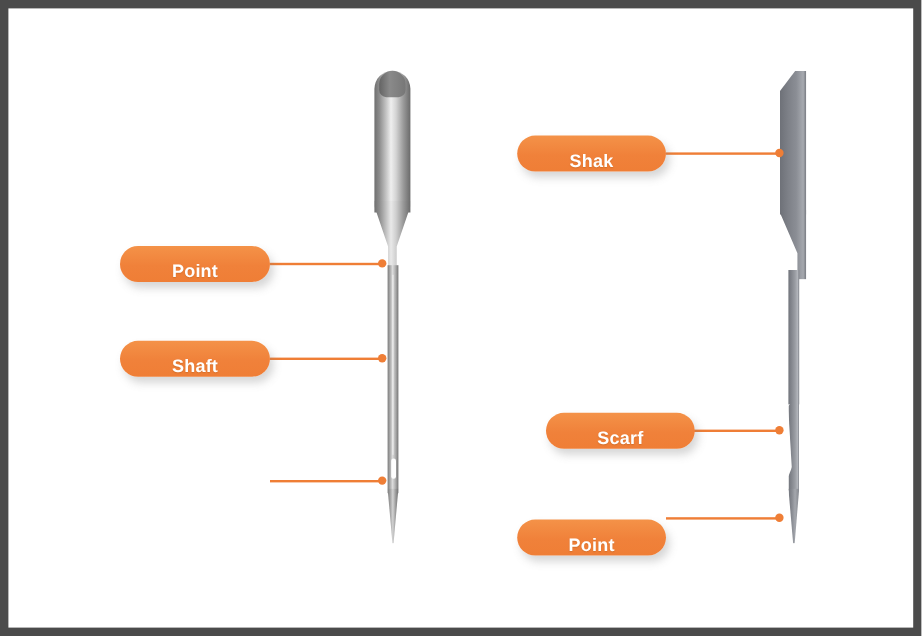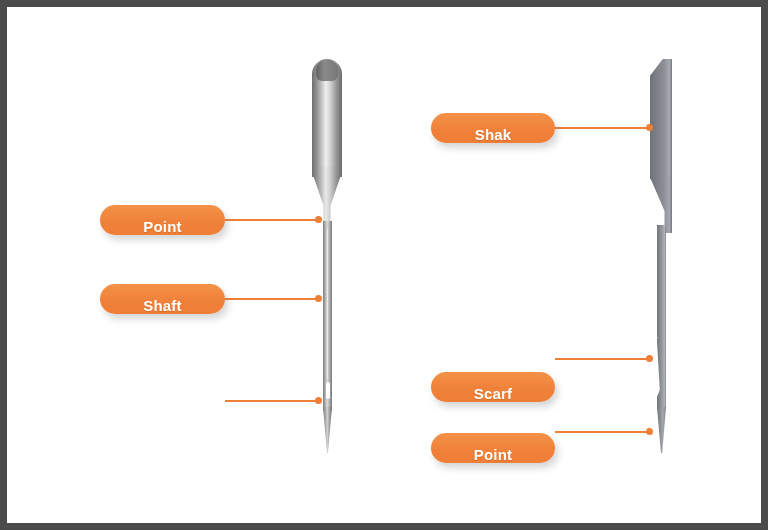--- a/index.html
+++ b/index.html
@@ -247,21 +247,21 @@
 
     <div class="leader" style="left:548px; top:120px; width:96px;"></div>
     <div class="leader-dot" style="left:639px; top:117px;"></div>
     <div class="callout" style="left:424px; top:106px; width:124px;">
       <span class="tab"></span>
       <span>Shak</span>
     </div>
 
     <div class="leader" style="left:548px; top:351px; width:96px;"></div>
     <div class="leader-dot" style="left:639px; top:348px;"></div>
-    <div class="callout" style="left:424px; top:337px; width:124px;margin-top:28px;">
+    <div class="callout" style="left:448px; top:337px; width:124px;">
       <span class="tab"></span>
       <span>Scarf</span>
     </div>
 
     <div class="leader" style="left:548px; top:424px; width:96px;"></div>
     <div class="leader-dot" style="left:639px; top:421px;"></div>
     <div class="callout" style="left:424px; top:410px; width:124px;margin-top:16px;">
       <span class="tab"></span>
       <span>Point</span>
     </div>

